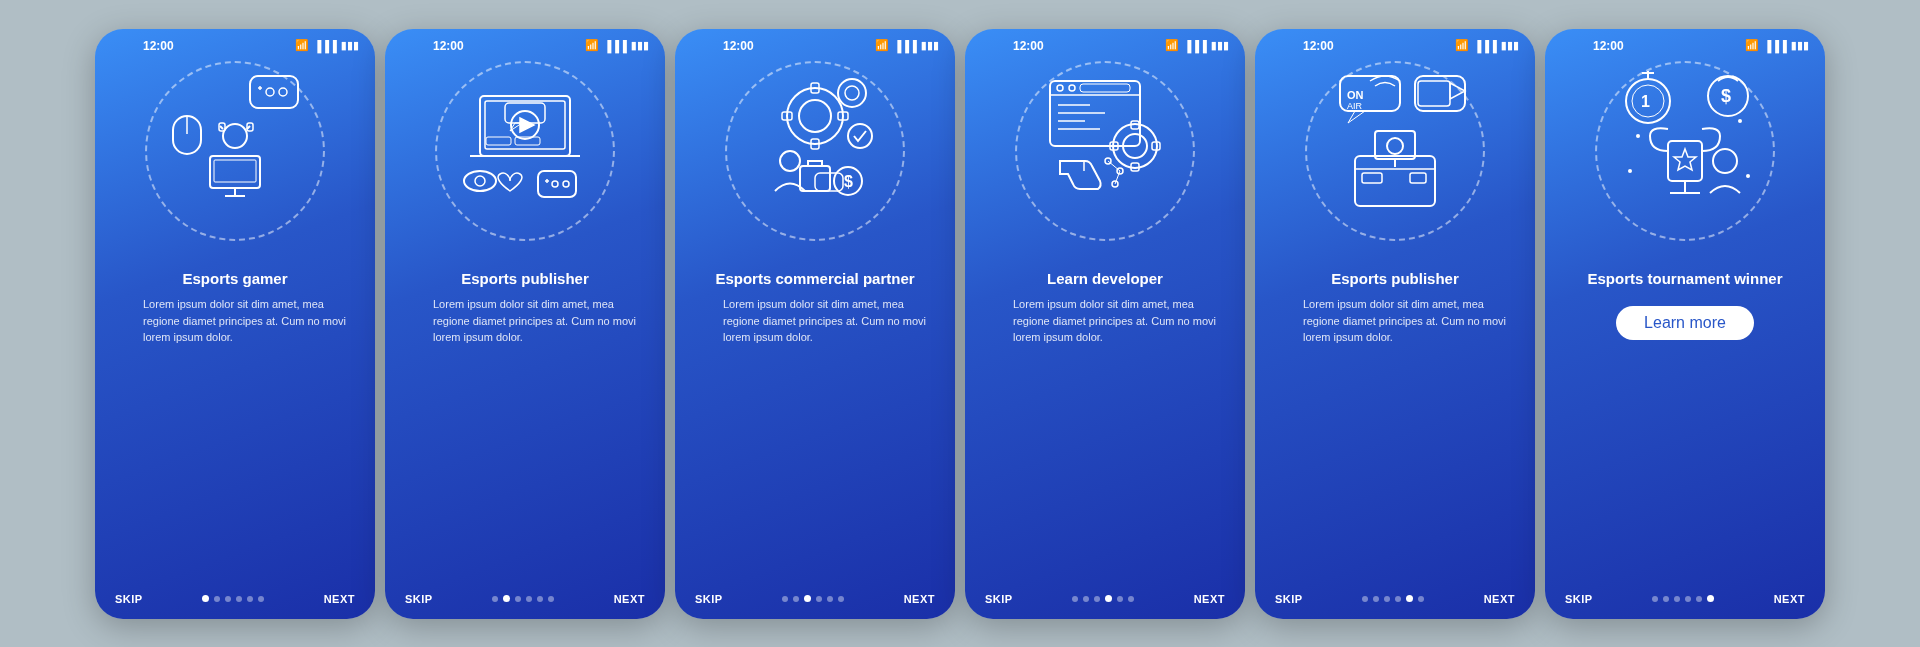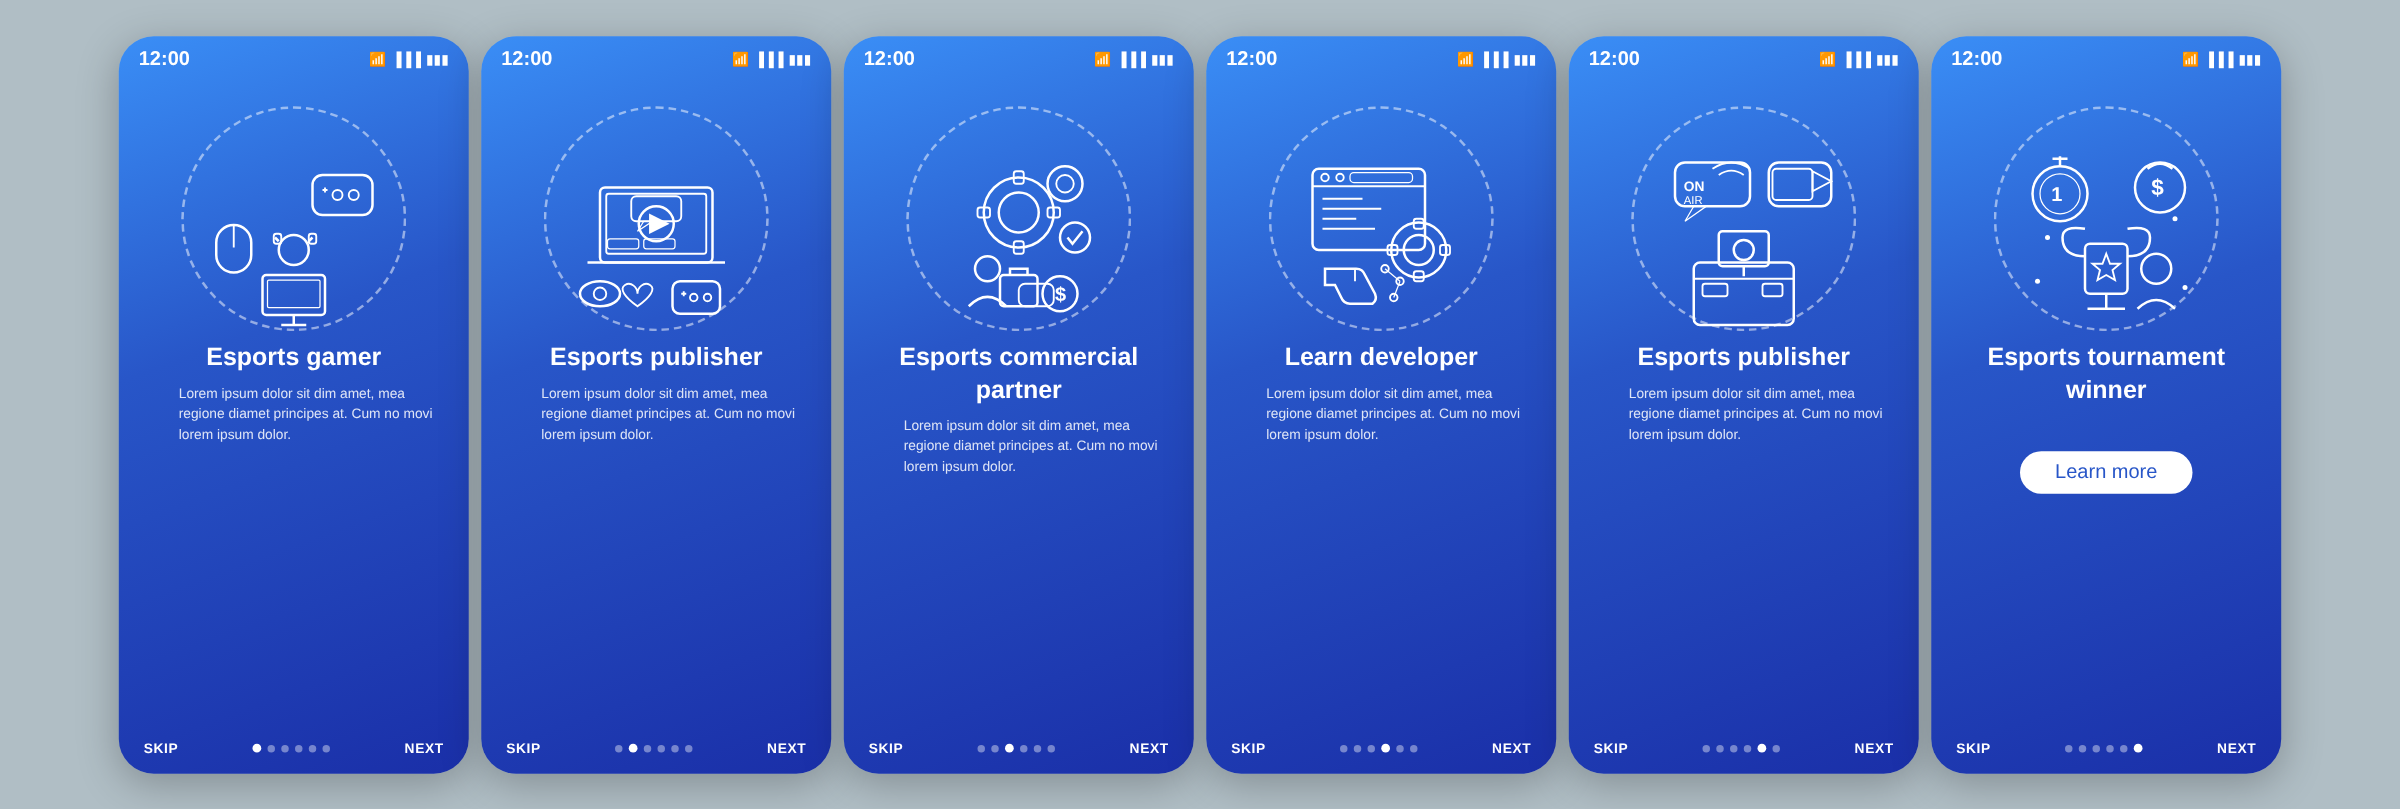--- a/index.html
+++ b/index.html
@@ -35,37 +35,38 @@
     .status-bar {
       width: 100%;
       display: flex;
       justify-content: space-between;
       align-items: center;
       padding: 10px 16px 4px;
       flex-shrink: 0;
     }
     .status-time {
       color: white;
-      font-size: 16px;
+      font-size: 12px;
       font-weight: 600;
+      margin-left: 32px;
     }
     .status-icons {
       display: flex;
       align-items: center;
       gap: 4px;
     }
     
     .illustration {
       width: 200px;
       height: 200px;
       position: relative;
       flex-shrink: 0;
       margin-top: 4px;
       display: flex;
-      align-items: flex-end;
+      align-items: flex-start;
       justify-content: center;
     }
     .dashed-circle {
       width: 180px;
       height: 180px;
       border: 2px dashed rgba(255,255,255,0.5);
       border-radius: 50%;
       position: absolute;
     }
     .icon-svg {
@@ -75,21 +76,21 @@
     
     .content-area {
       width: 100%;
       padding: 8px 20px 0;
       flex: 1;
       display: flex;
       flex-direction: column;
     }
     .screen-title {
       color: white;
-      font-size: 20px;
+      font-size: 15px;
       font-weight: 600;
       text-align: center;
       margin-bottom: 8px;
       line-height: 1.3;
     }
     .screen-body {
       color: rgba(255,255,255,0.85);
       font-size: 11px;
       line-height: 1.5;
       text-align: left;
@@ -460,21 +461,21 @@
 
         <circle cx="115" cy="100" r="12" stroke="white" stroke-width="2" fill="none"></circle>
         <path d="M100,132 Q115,118 130,132" stroke="white" stroke-width="2" fill="none"></path>
 
         <circle cx="28" cy="75" r="2" fill="white"></circle>
         <circle cx="130" cy="60" r="2" fill="white"></circle>
         <circle cx="20" cy="110" r="2" fill="white"></circle>
         <circle cx="138" cy="115" r="2" fill="white"></circle>
       </svg>
     </div>
-    <div class="content-area" style="display:flex;flex-direction:column;align-items:flex-start;gap:18px;">
+    <div class="content-area" style="display:flex;flex-direction:column;align-items:center;">
       <div class="screen-title">Esports tournament winner</div>
       <button class="learn-more-btn">Learn more</button>
     </div>
     <div class="bottom-nav">
       <span class="nav-skip">SKIP</span>
       <div class="dots">
         <div class="dot"></div>
         <div class="dot"></div>
         <div class="dot"></div>
         <div class="dot"></div>

